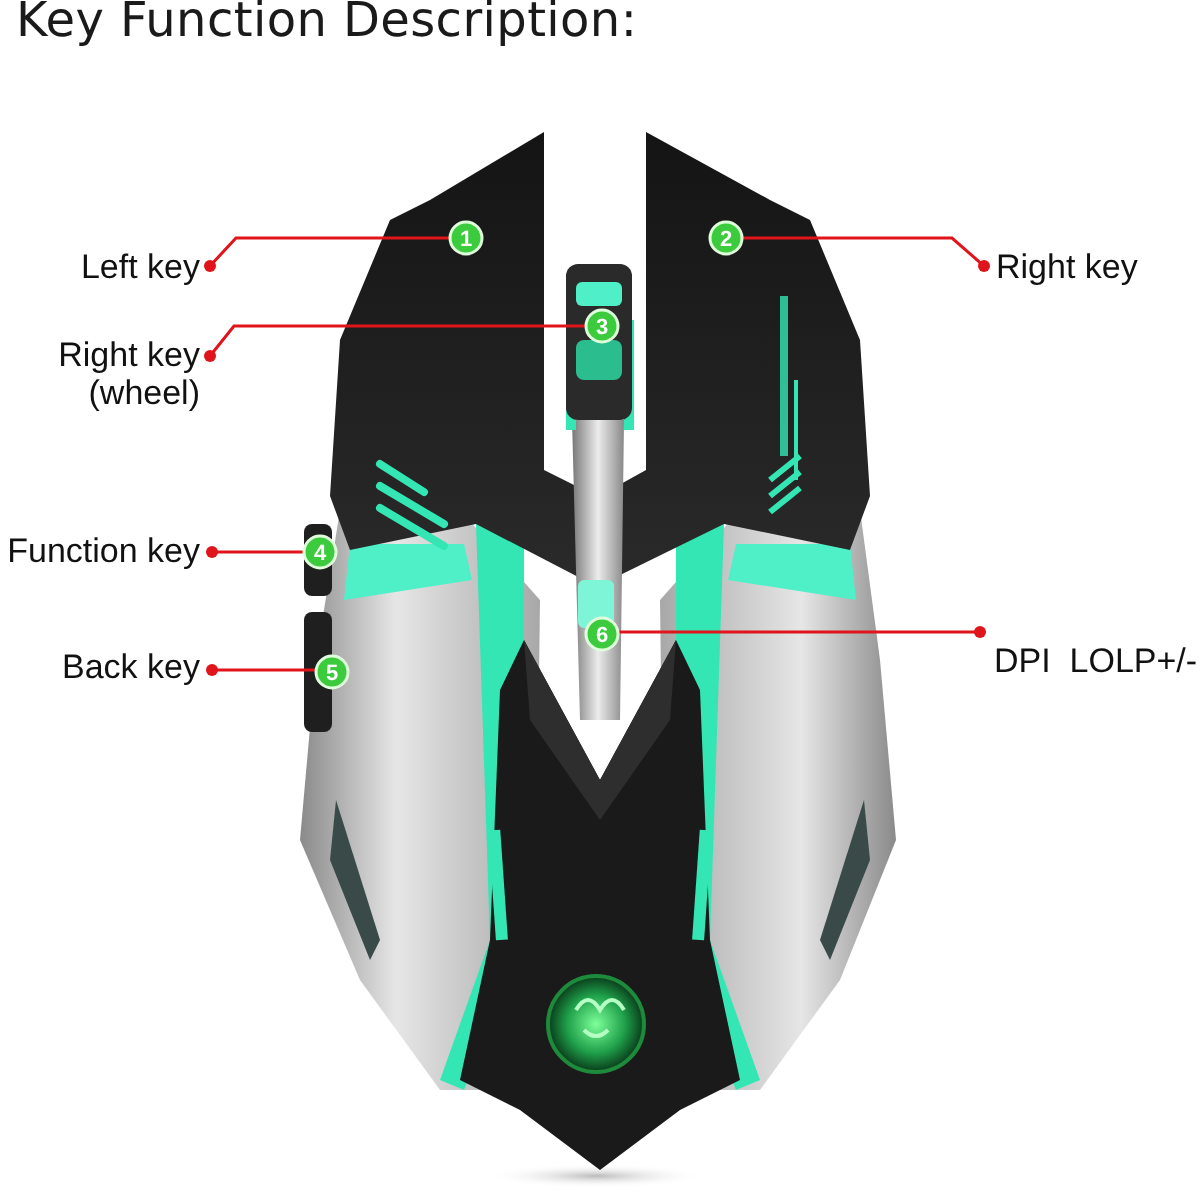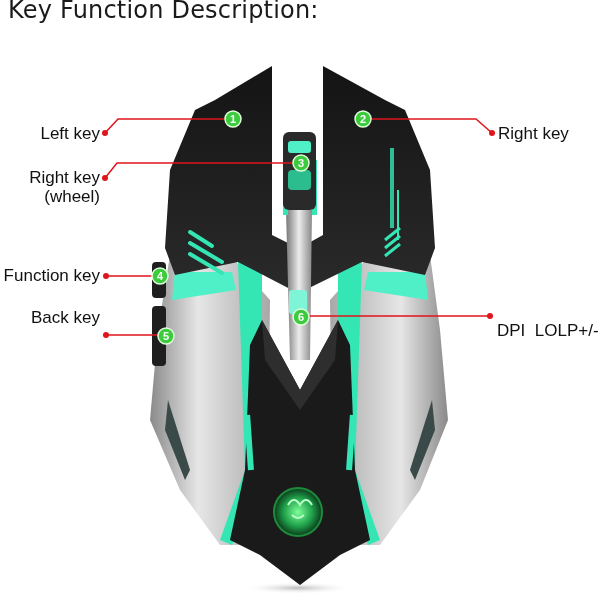--- a/index.html
+++ b/index.html
@@ -141,14 +141,14 @@
       <circle cx="301" cy="317" r="8" fill="#3ccb3c" stroke="#dfffdc" stroke-width="1.5"></circle>
       <text class="badge-text" x="301" y="321" text-anchor="middle">6</text>
     </g>
 </svg>
 
 <div class="label right" style="right:500px; top:124px;">Left key</div>
 <div class="label" style="left:498px; top:124px;">Right key</div>
 <div class="label right" style="right:500px; top:168px;">Right key</div>
 <div class="label right" style="right:500px; top:187px;text-align:right;">(wheel)</div>
 <div class="label right" style="right:500px; top:266px;">Function key</div>
-<div class="label right" style="right:500px; top:308px;">Back key</div>
+<div class="label right" style="right:500px; top:324px;">Back key</div>
 <div class="label" style="left:497px; top:321px; white-space:pre;">DPI  LOLP+/-</div>
 
 </body></html>

